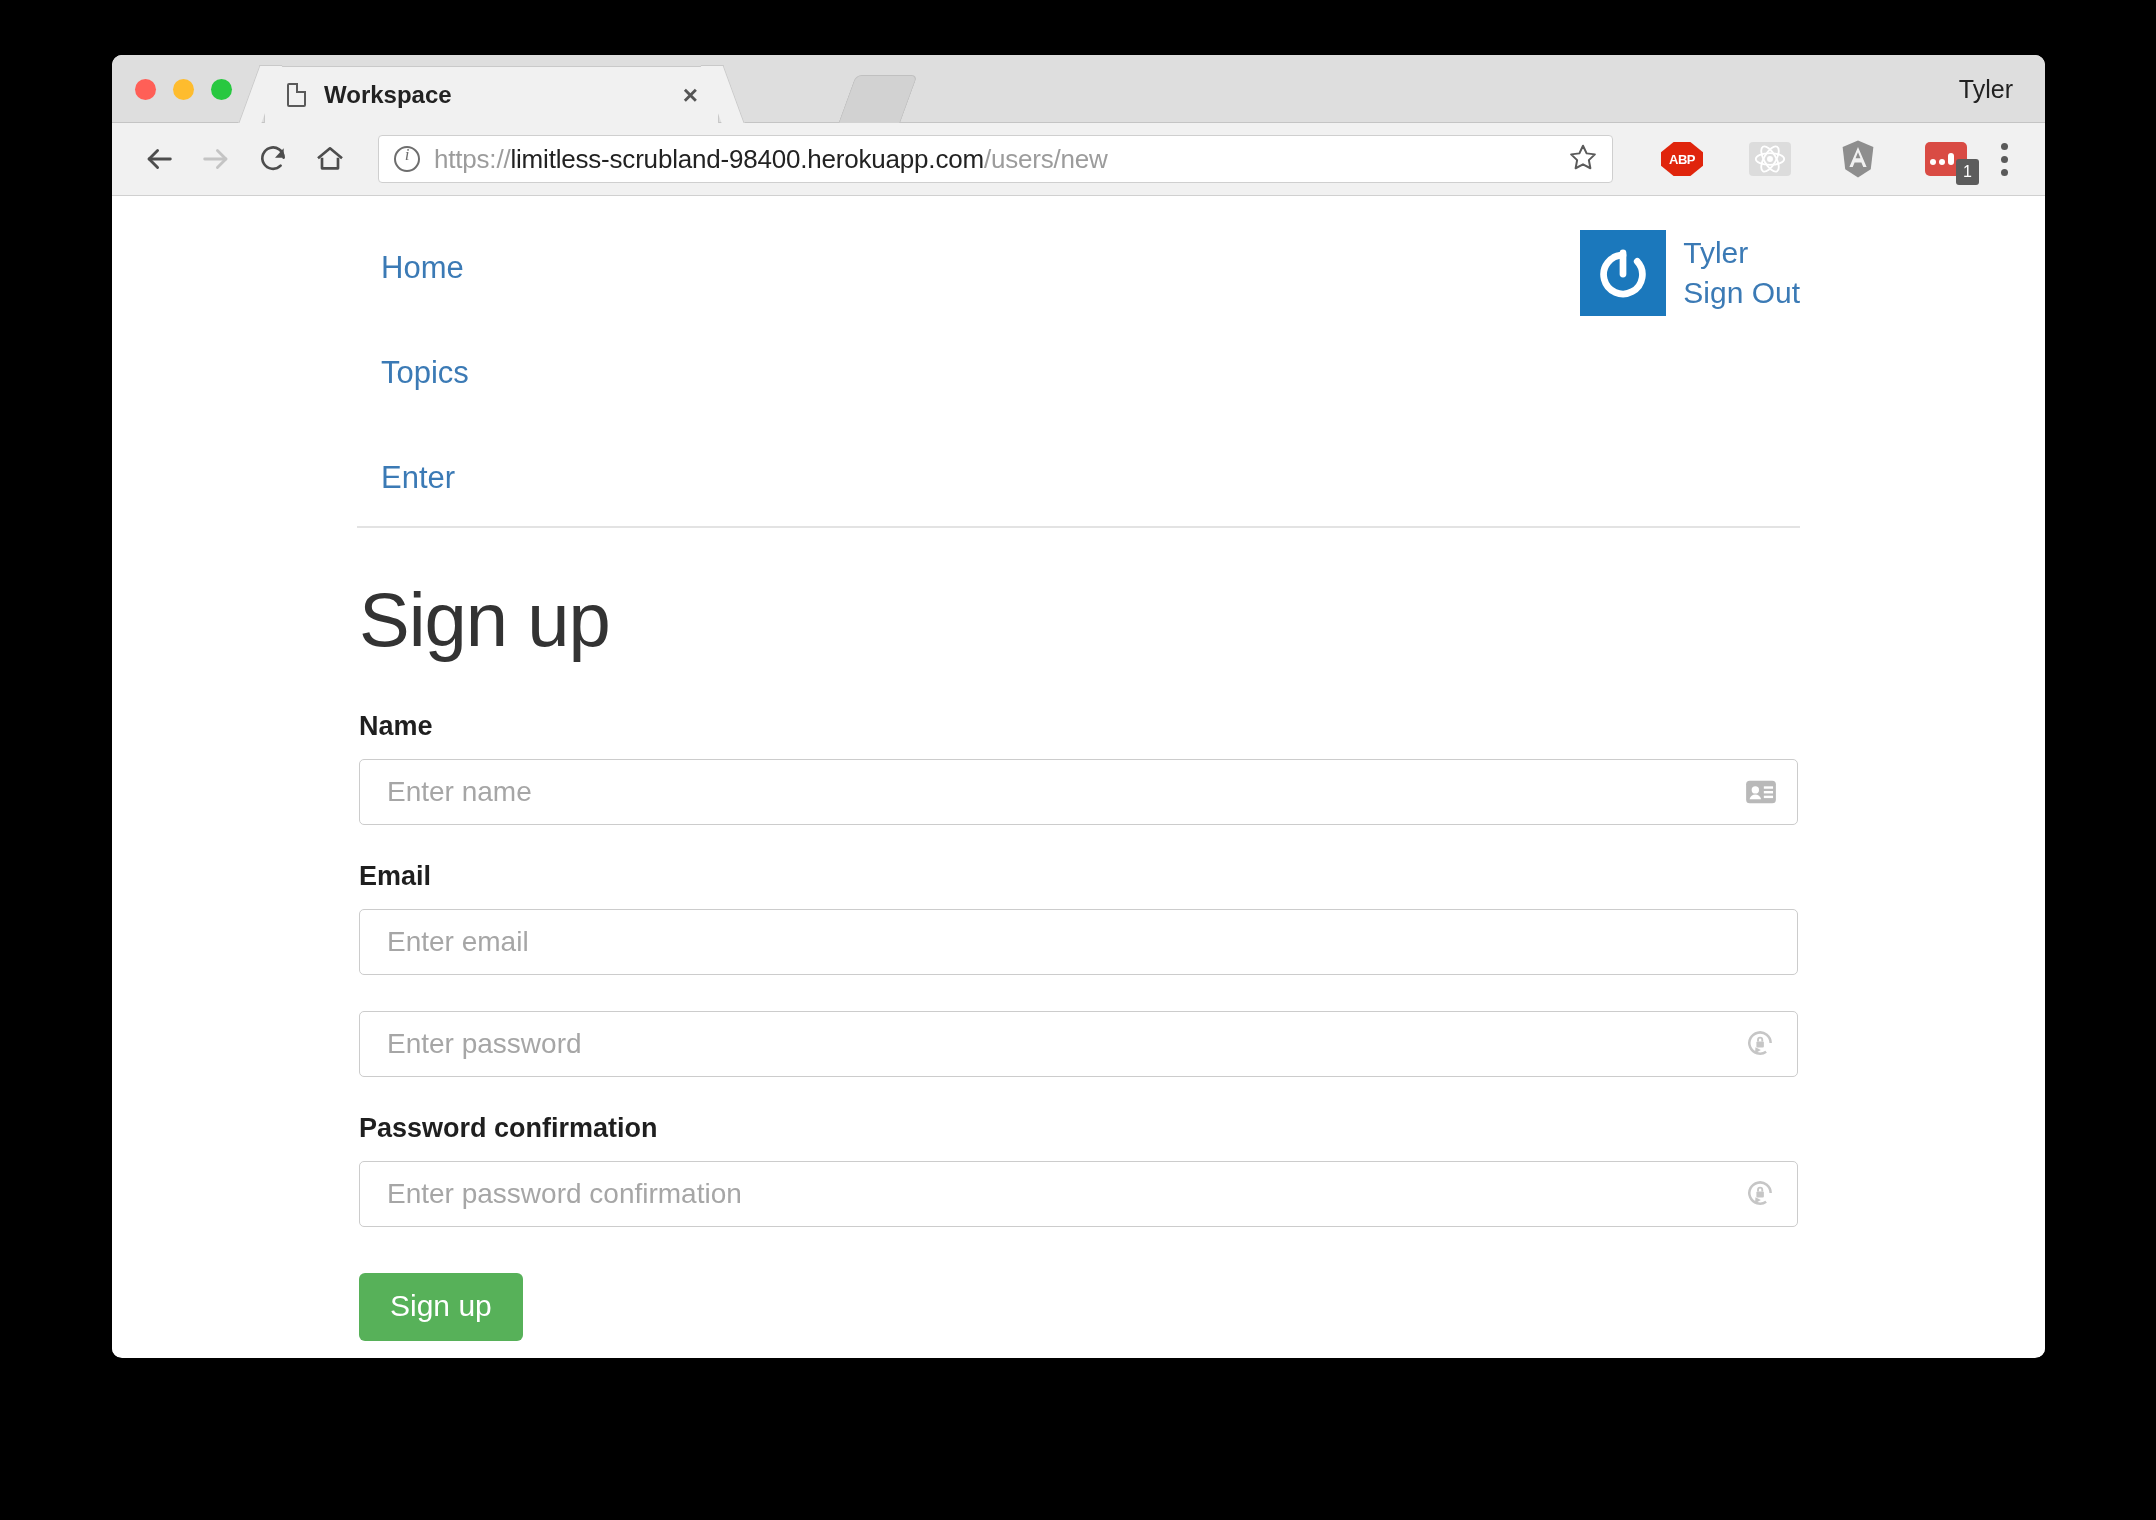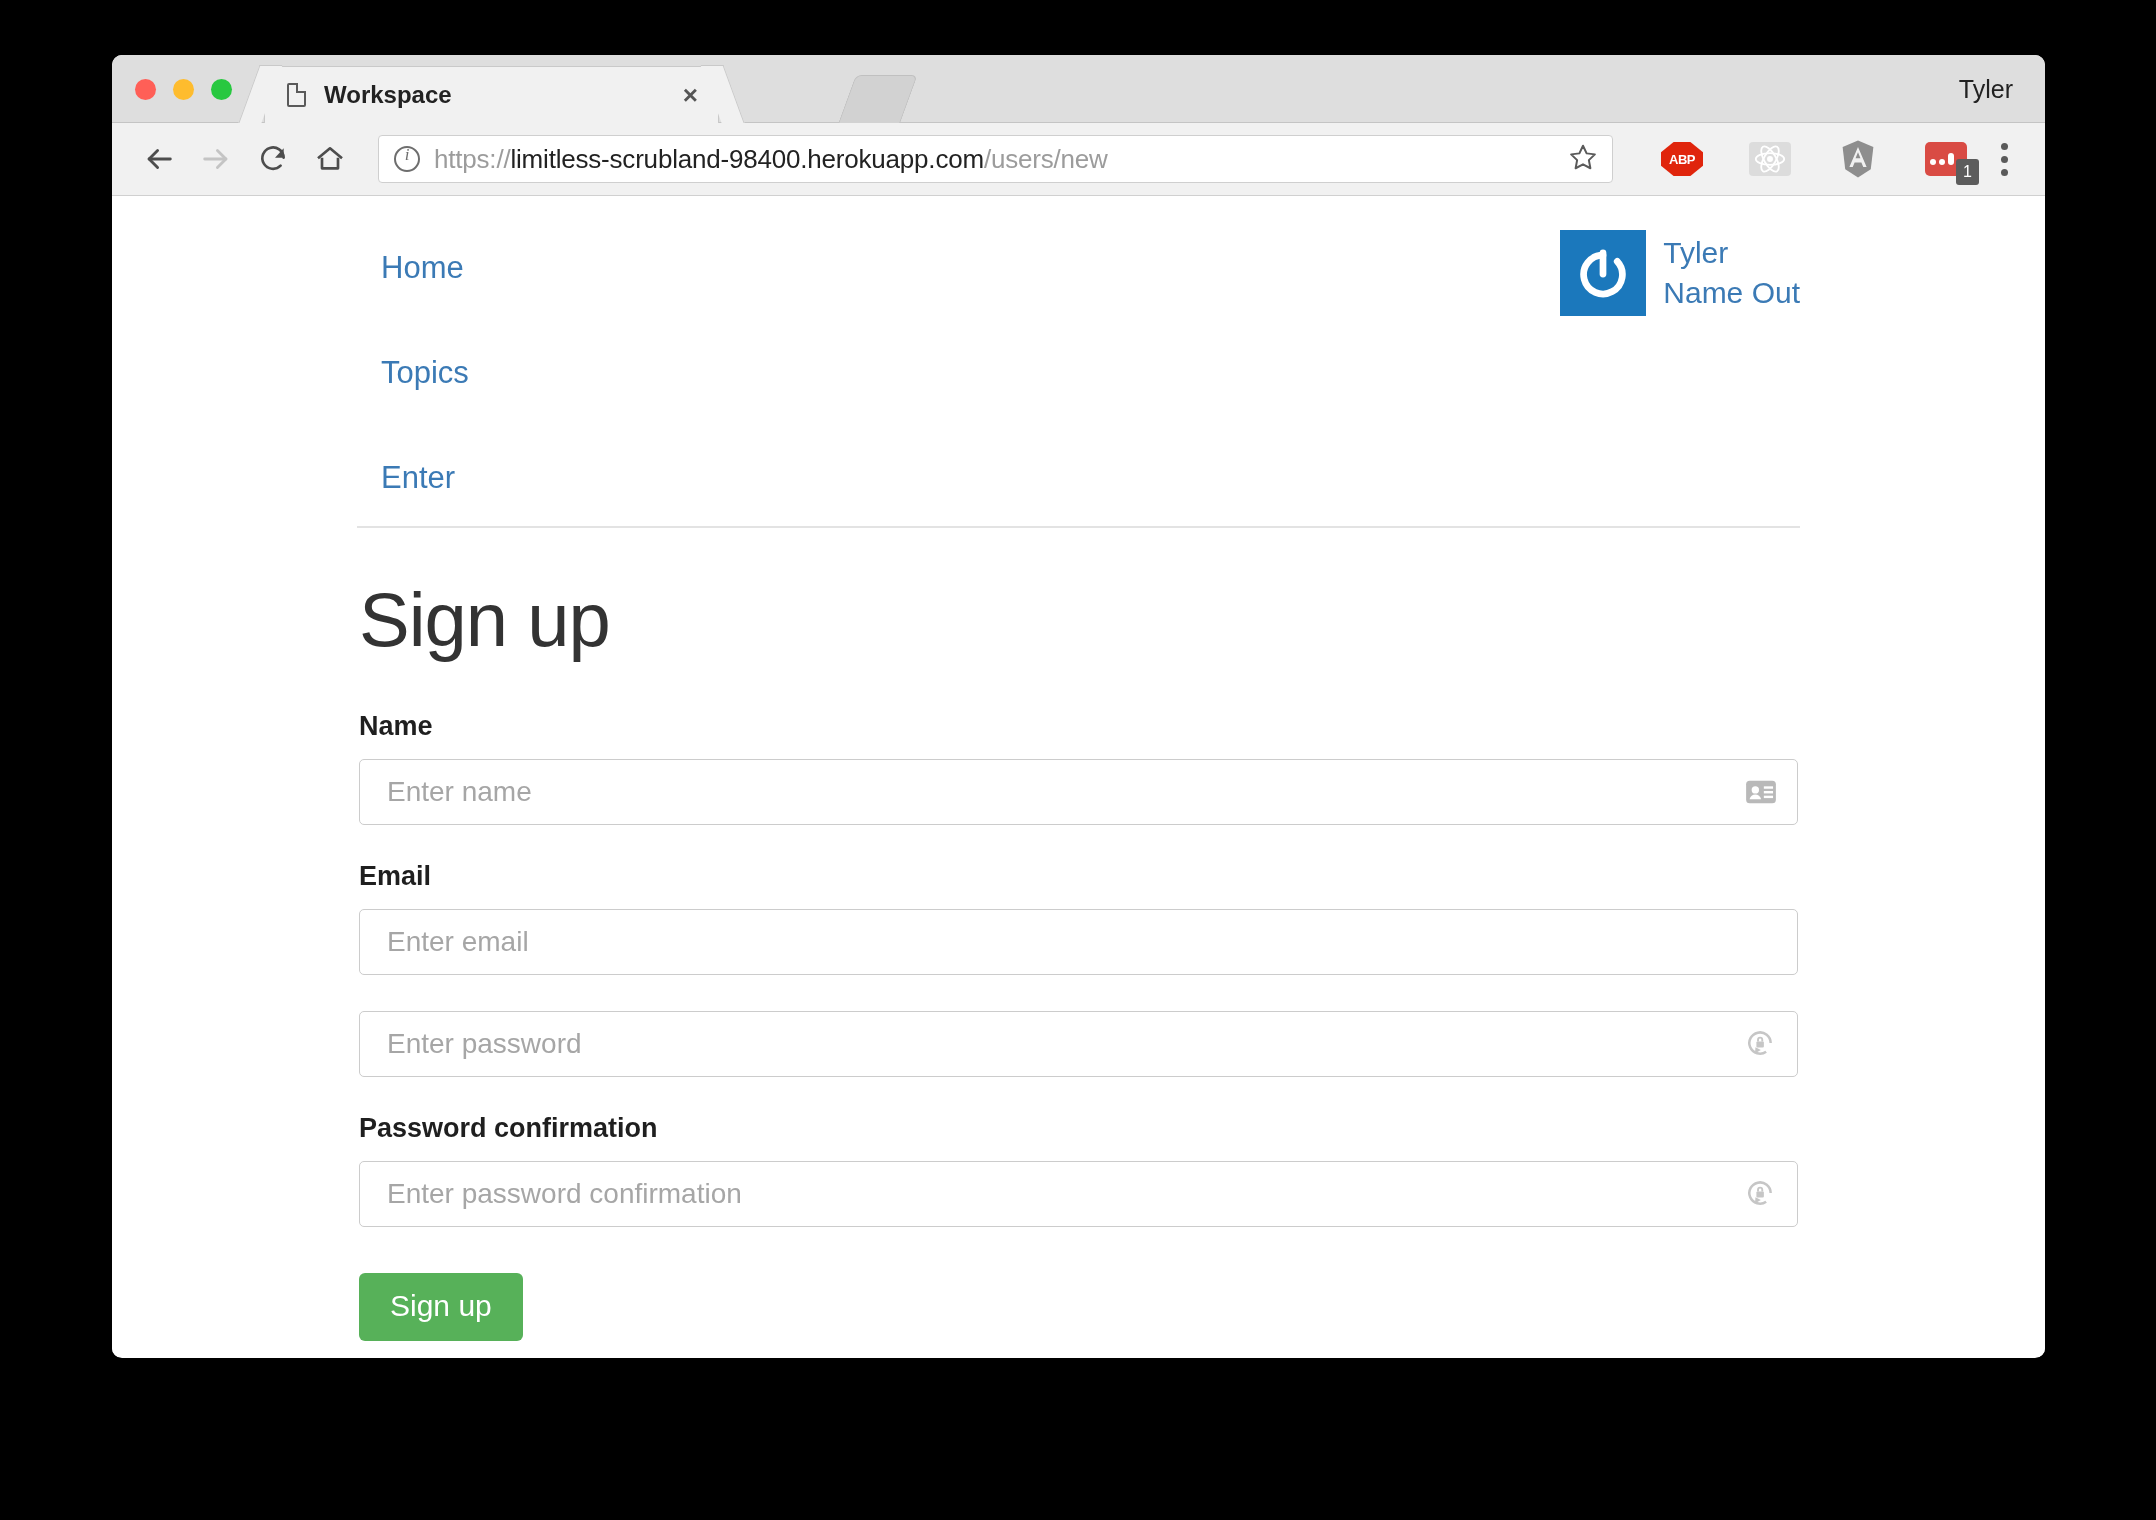--- a/index.html
+++ b/index.html
@@ -329,21 +329,21 @@
 
         <div class="account">
           <div class="gravatar">
             <svg width="62" height="62" viewBox="0 0 24 24" fill="none" stroke="#ffffff" stroke-width="2.6" stroke-linecap="round">
               <path d="M17.5 7.5a7.5 7.5 0 1 1-5.5-2.4"></path>
               <line x1="12" y1="4.2" x2="12" y2="12.4"></line>
             </svg>
           </div>
           <div class="account-links">
             <a href="#">Tyler</a>
-            <a href="#">Name Out</a>
+            <a href="#">Sign Out</a>
           </div>
         </div>
       </header>
 
       <h1 class="page-title">Sign up</h1>
 
       <form class="signup-form">
 
         <div class="field">
           <label class="field-label">Name</label>

